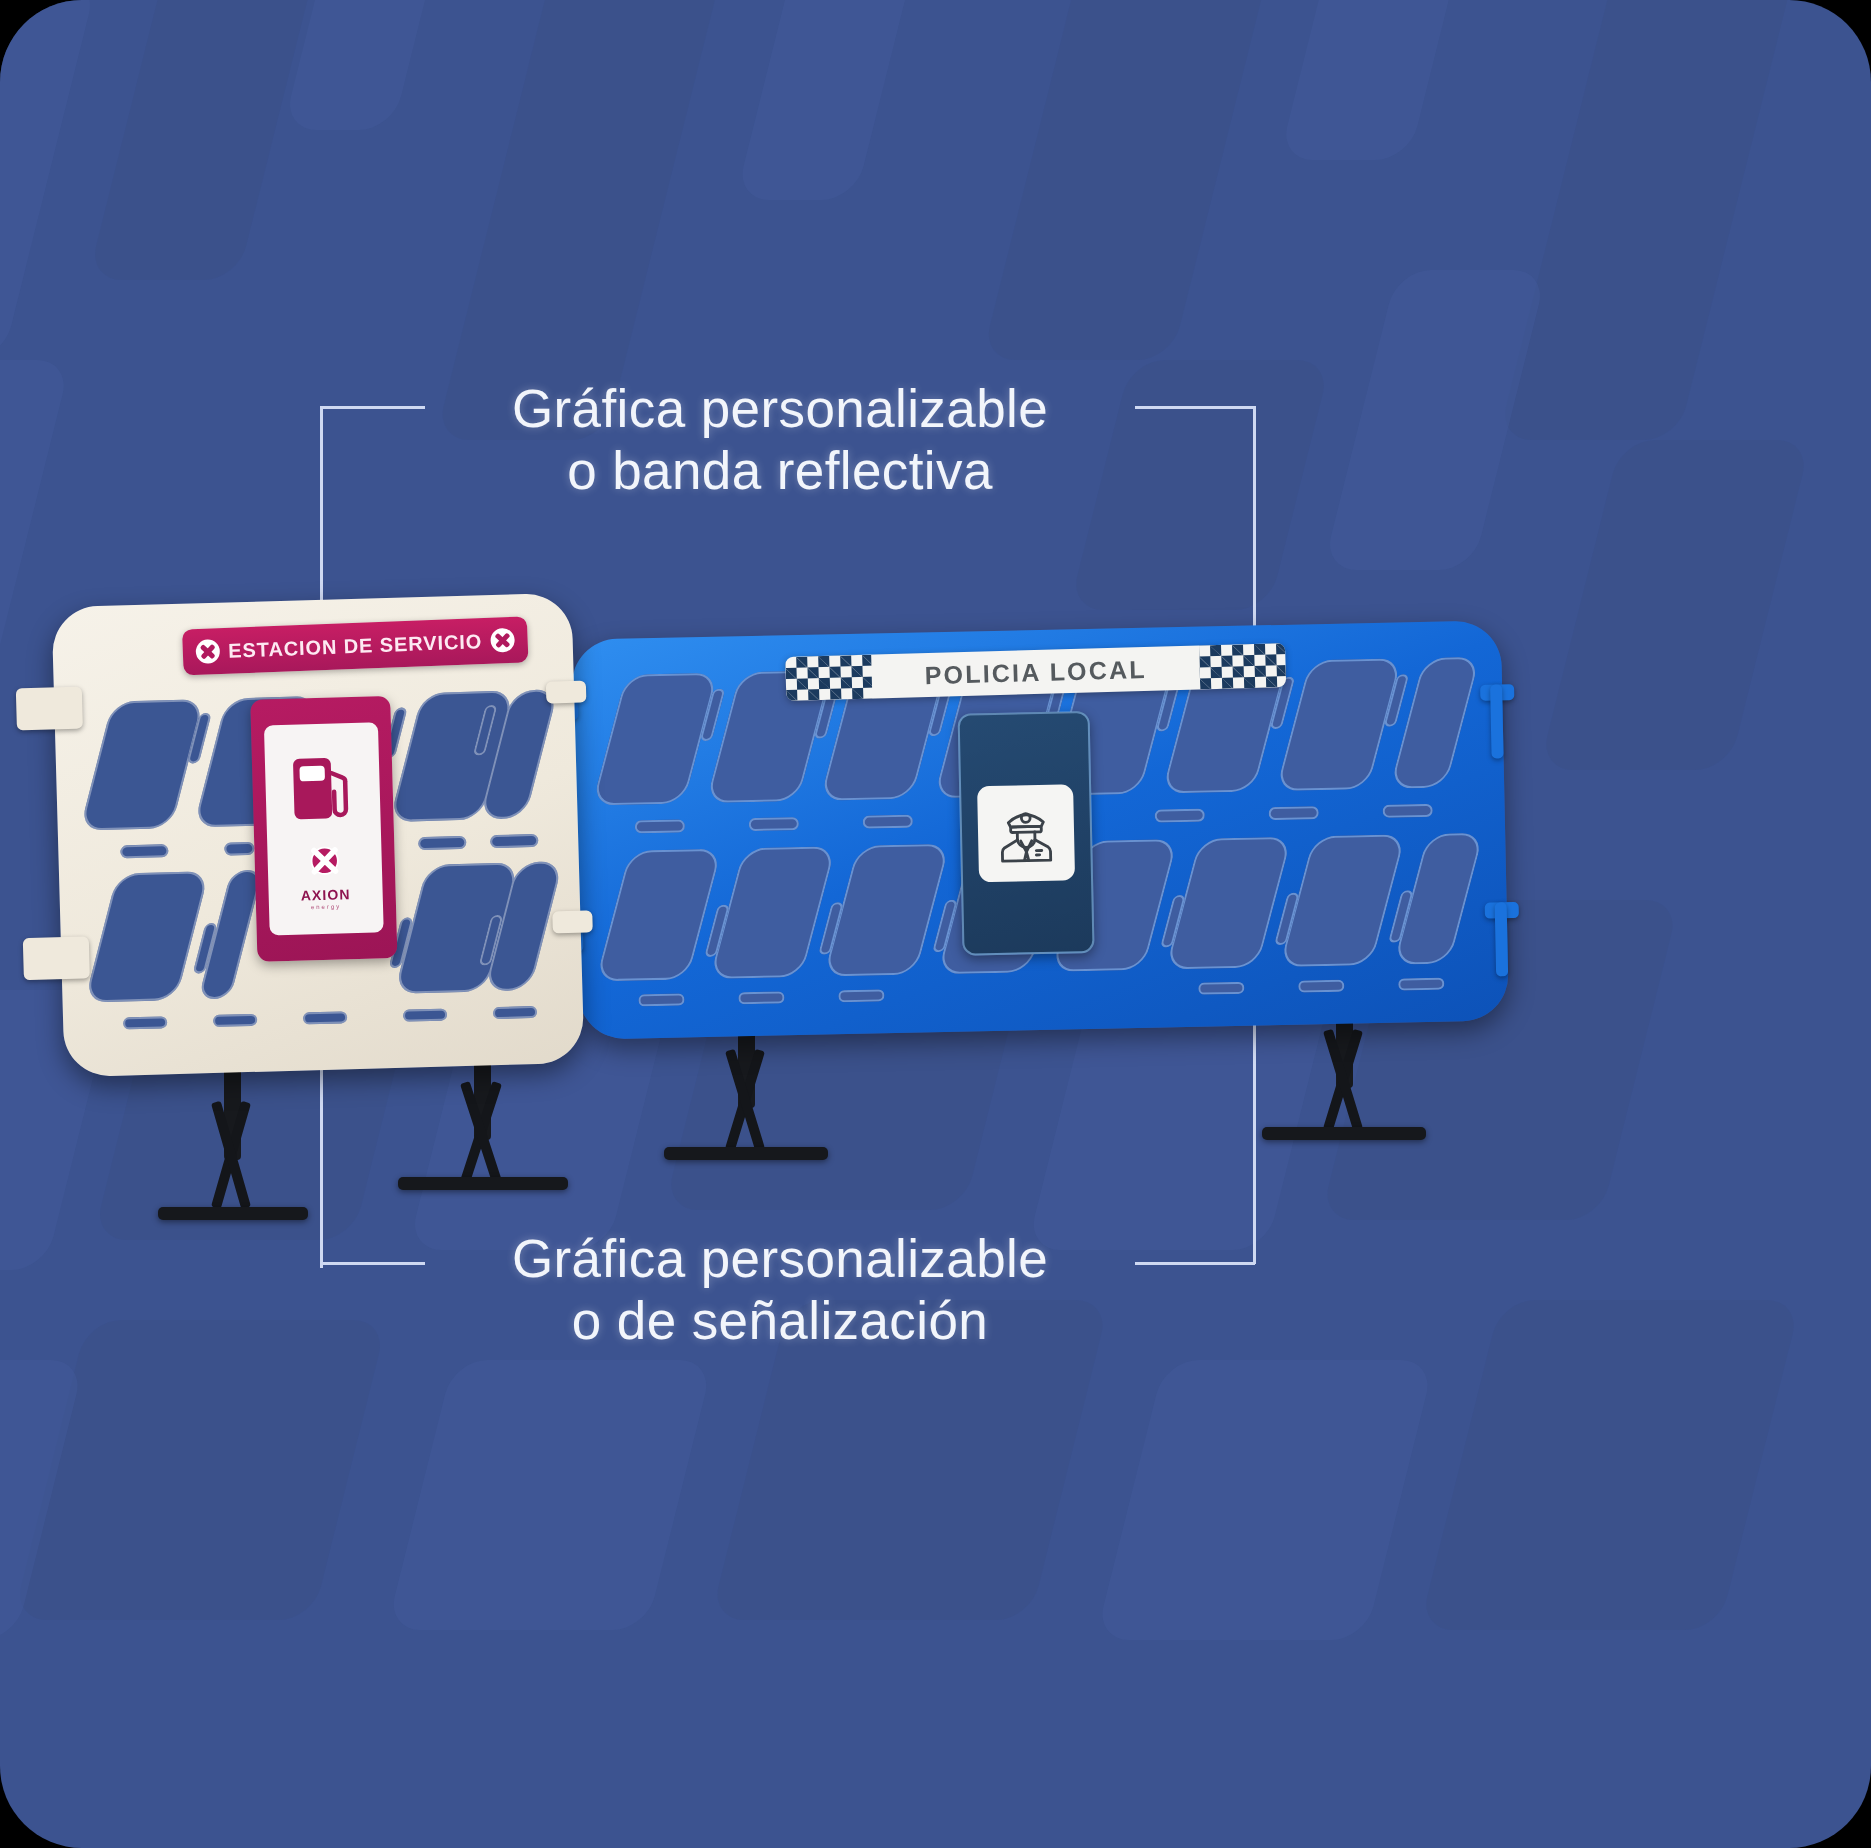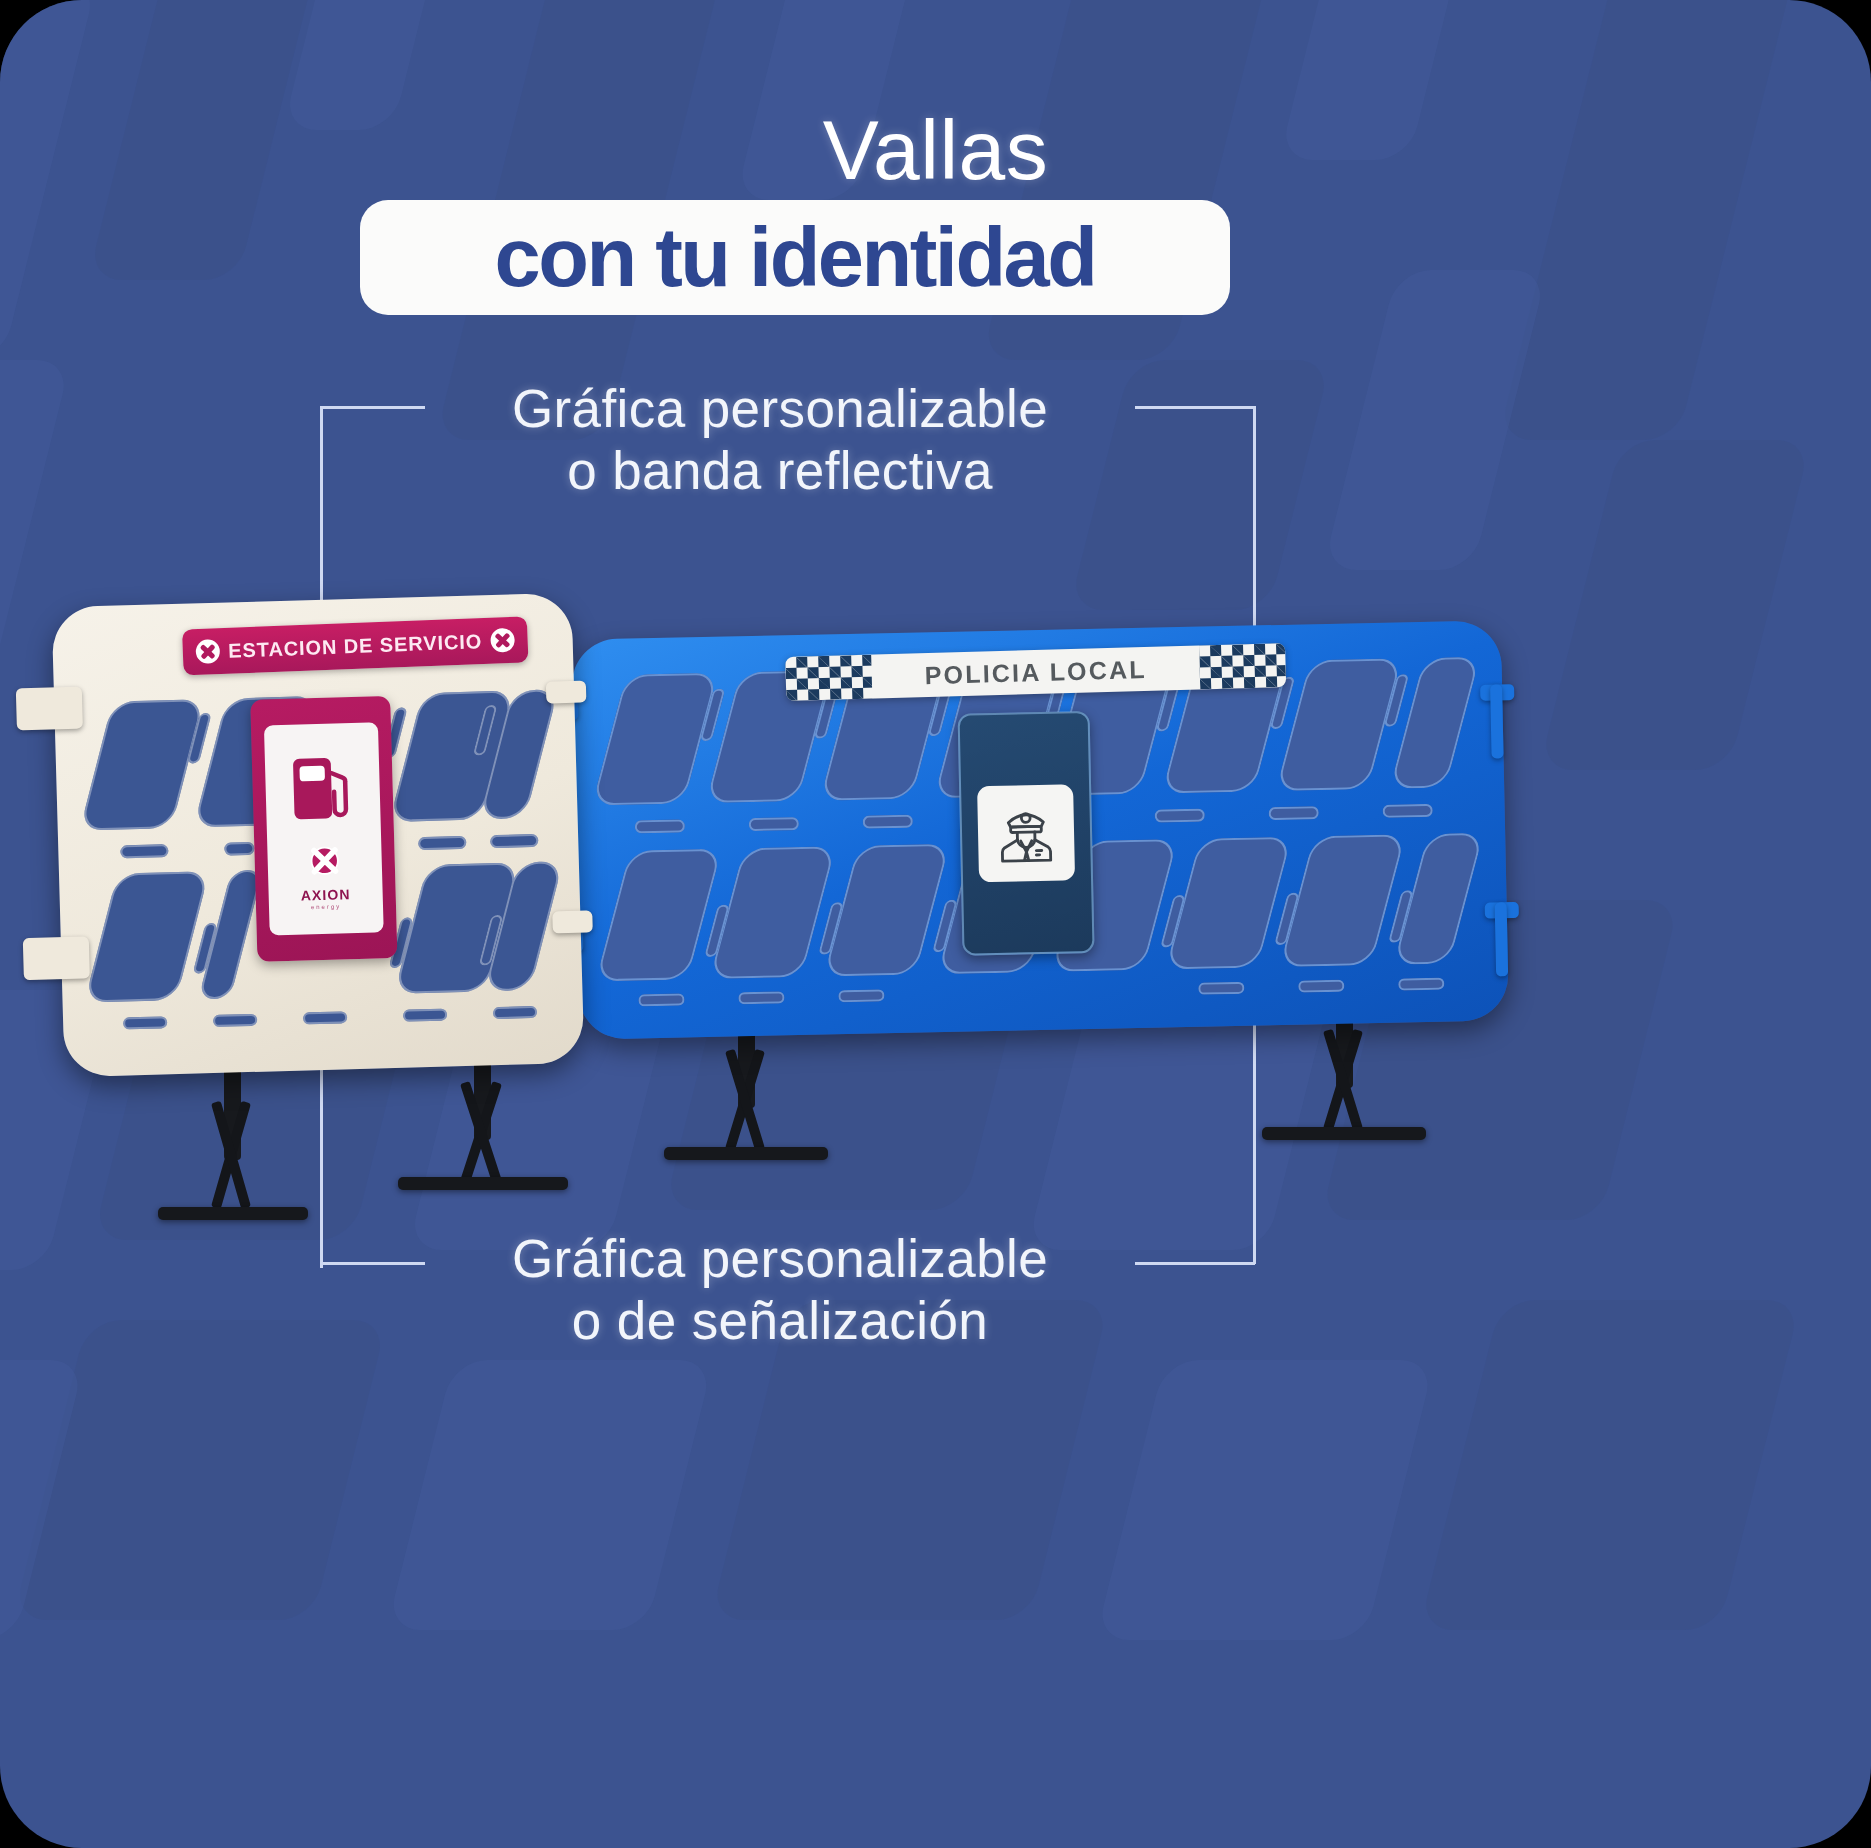--- a/index.html
+++ b/index.html
@@ -147,24 +147,20 @@
     <i style="left:70px;top:1190px;width:210px;height:280px;"></i>
 
     <b style="left:250px;top:1520px;width:300px;height:300px;"></b>
     <i style="left:620px;top:1560px;width:260px;height:270px;"></i>
     <b style="left:950px;top:1500px;width:320px;height:320px;"></b>
     <i style="left:1330px;top:1560px;width:270px;height:280px;"></i>
     <b style="left:1660px;top:1500px;width:300px;height:330px;"></b>
     <i style="left:20px;top:1560px;width:230px;height:280px;"></i>
   </div>
 
-  <div id="ttl1">Vallas</div>
-  <div id="ttlbox">
-    <span id="ttl2">con tu identidad</span>
-  </div>
 
   <div class="lead leadv" style="left:320px;top:408px;height:860px;"></div>
   <div class="lead leadh" style="left:320px;top:406px;width:105px;"></div>
   <div class="lead leadh" style="left:1135px;top:406px;width:120px;"></div>
   <div class="lead leadv" style="left:1253px;top:406px;height:430px;"></div>
 
   <div class="lead leadh" style="left:320px;top:1262px;width:105px;"></div>
   <div class="lead leadh" style="left:1135px;top:1262px;width:120px;"></div>
   <div class="lead leadv" style="left:1253px;top:838px;height:426px;"></div>
   <div class="lead leadh" style="left:1085px;top:836px;width:170px;"></div>

